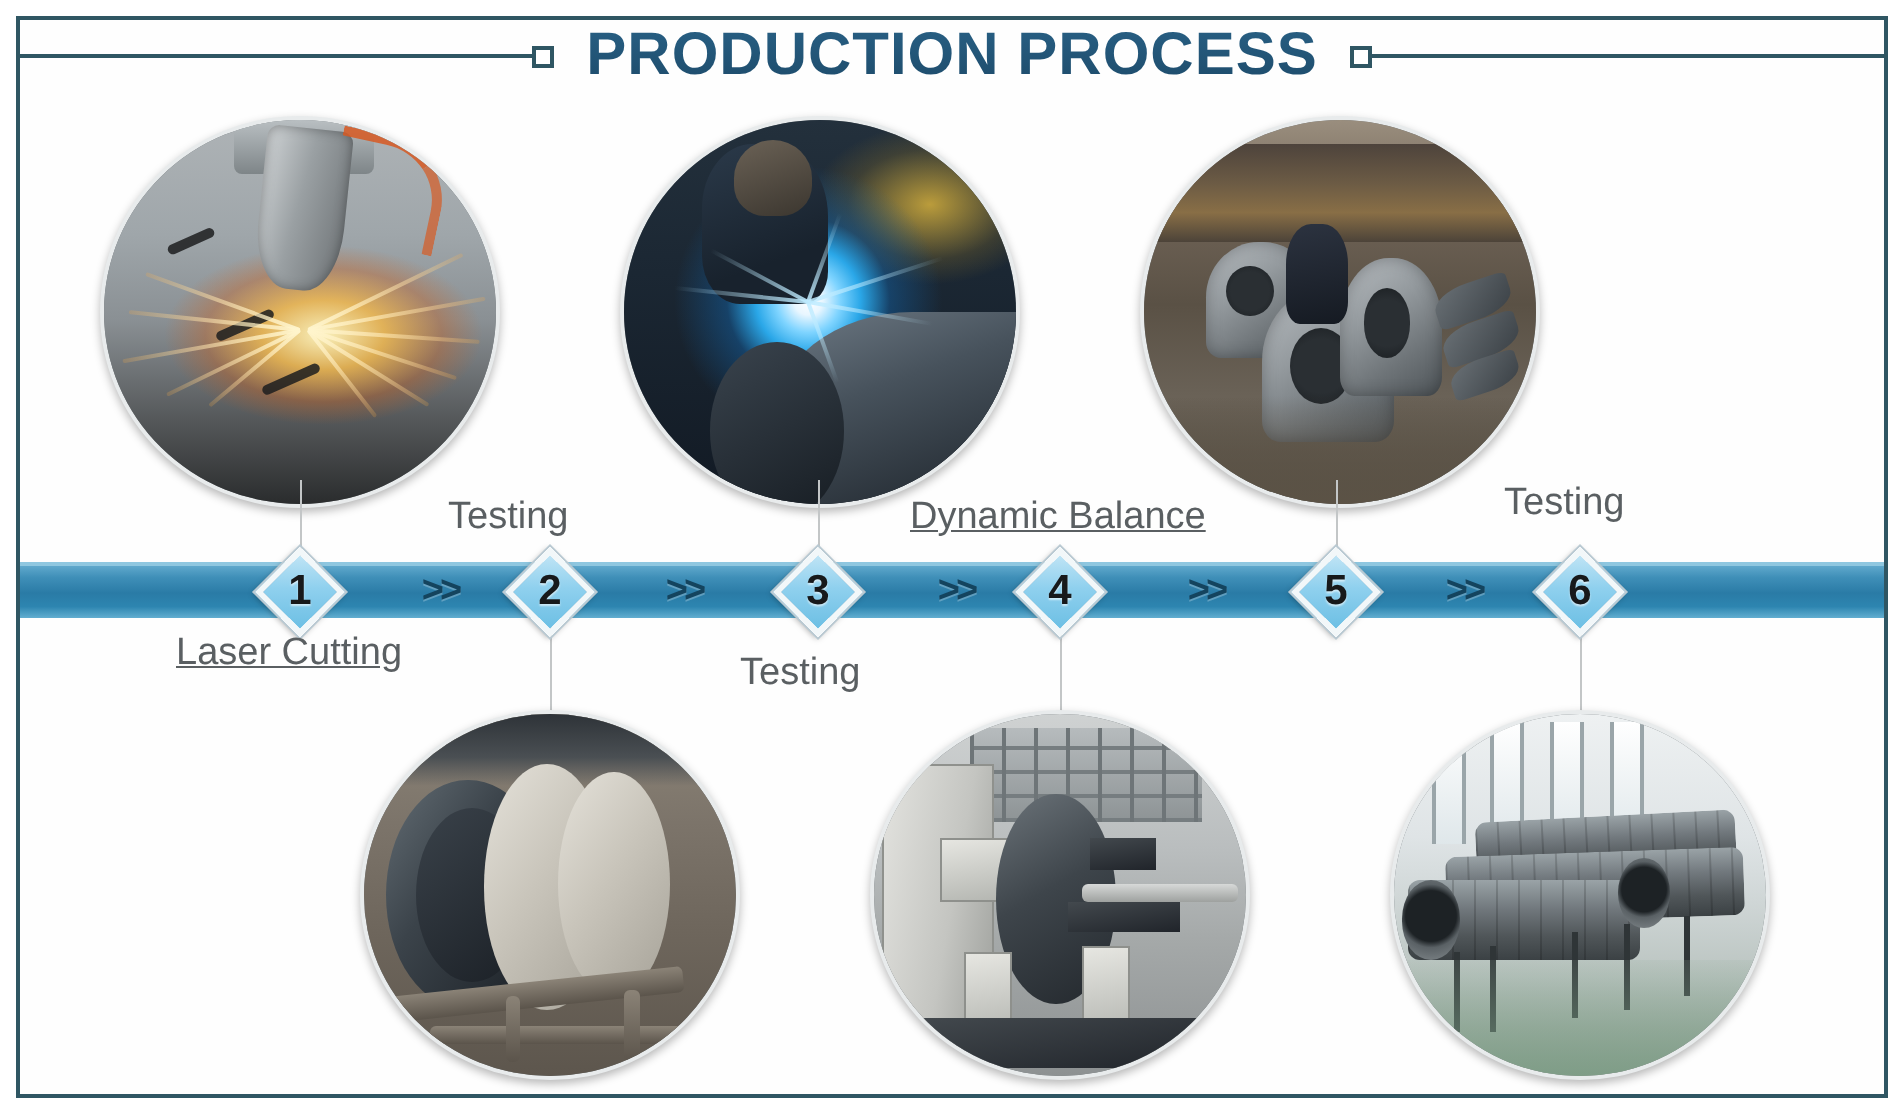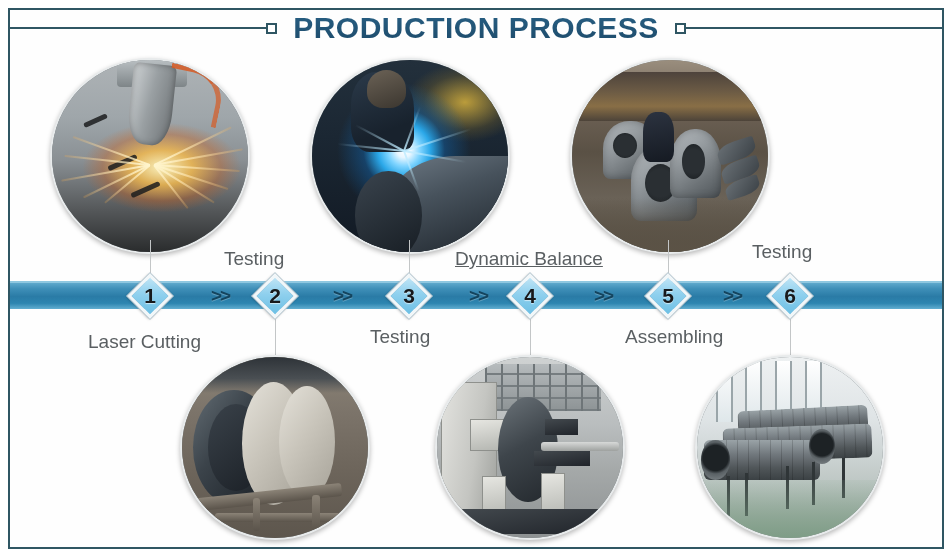--- a/index.html
+++ b/index.html
@@ -437,23 +437,22 @@
   </div>
   <div class="marker" style="left:648px;">
     <div class="dia"></div>
     <div class="num">5</div>
   </div>
   <div class="marker" style="left:770px;">
     <div class="dia"></div>
     <div class="num">6</div>
   </div>
 
-  <div class="steplabel" style="left:88px;top:331px;">Laser Cutting</div>
+  <div class="steplabel" style="left:88px;top:316px;text-decoration:underline;">Laser Cutting</div>
   <div class="steplabel" style="left:370px;top:326px;">Testing</div>
-  <div class="steplabel" style="left:625px;top:326px;">Assembling</div>
 
   <div class="circle" style="left:180px;top:355px;width:190px;height:185px;">
     <div class="ph p4">
       <div class="topdark"></div>
       <div class="roll rdark" style="left:6%;top:18%;width:44%;height:64%;"></div>
       <div class="roll" style="left:14%;top:26%;width:30%;height:48%;background:linear-gradient(140deg,#3a424a,#1b2026);"></div>
       <div class="roll rlight" style="left:32%;top:14%;width:34%;height:68%;"></div>
       <div class="roll rlight" style="left:52%;top:16%;width:30%;height:62%;"></div>
       <div class="rail" style="left:4%;top:74%;width:82%;height:7%;transform:rotate(-6deg);"></div>
       <div class="rail" style="left:18%;top:86%;width:70%;height:5%;"></div>

